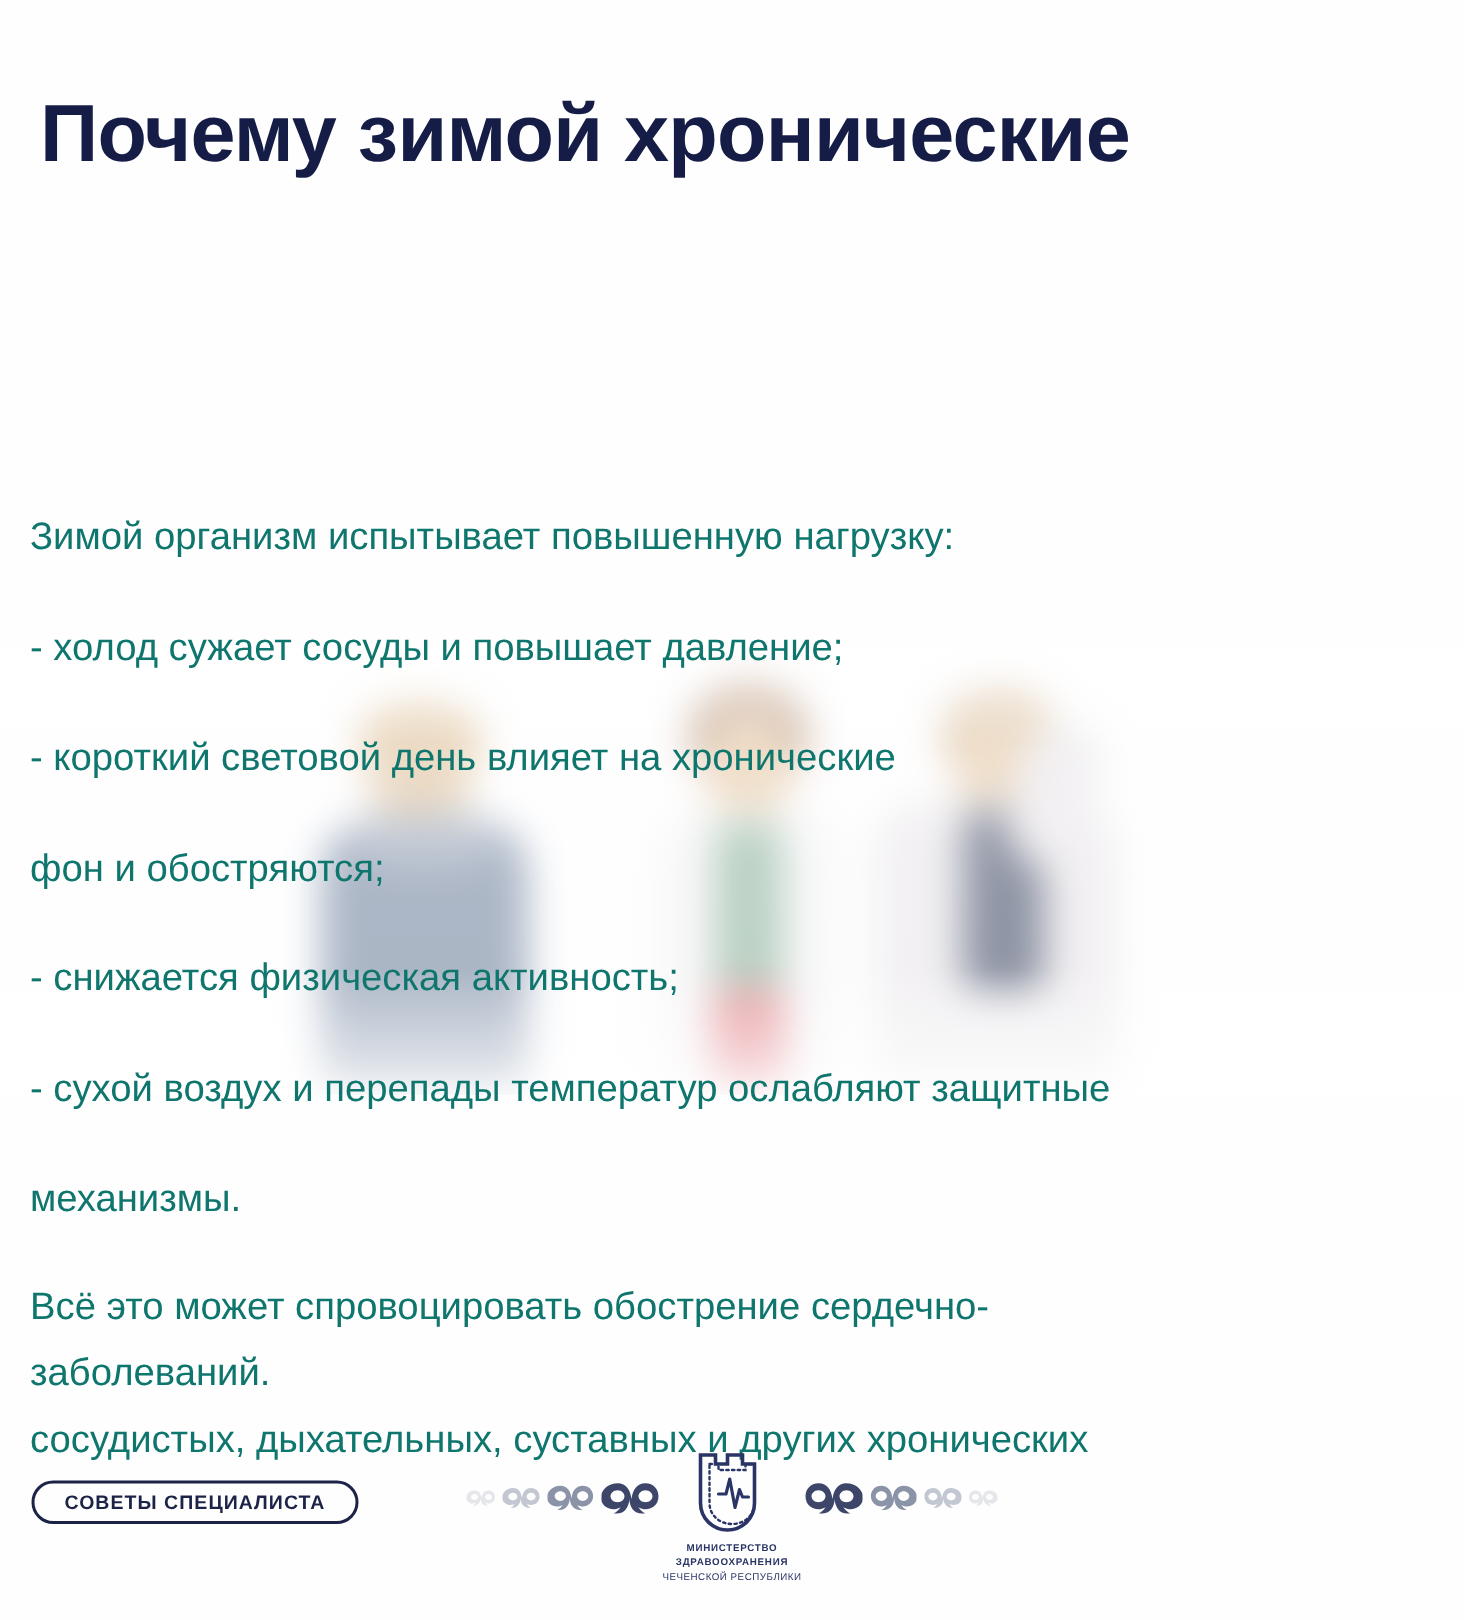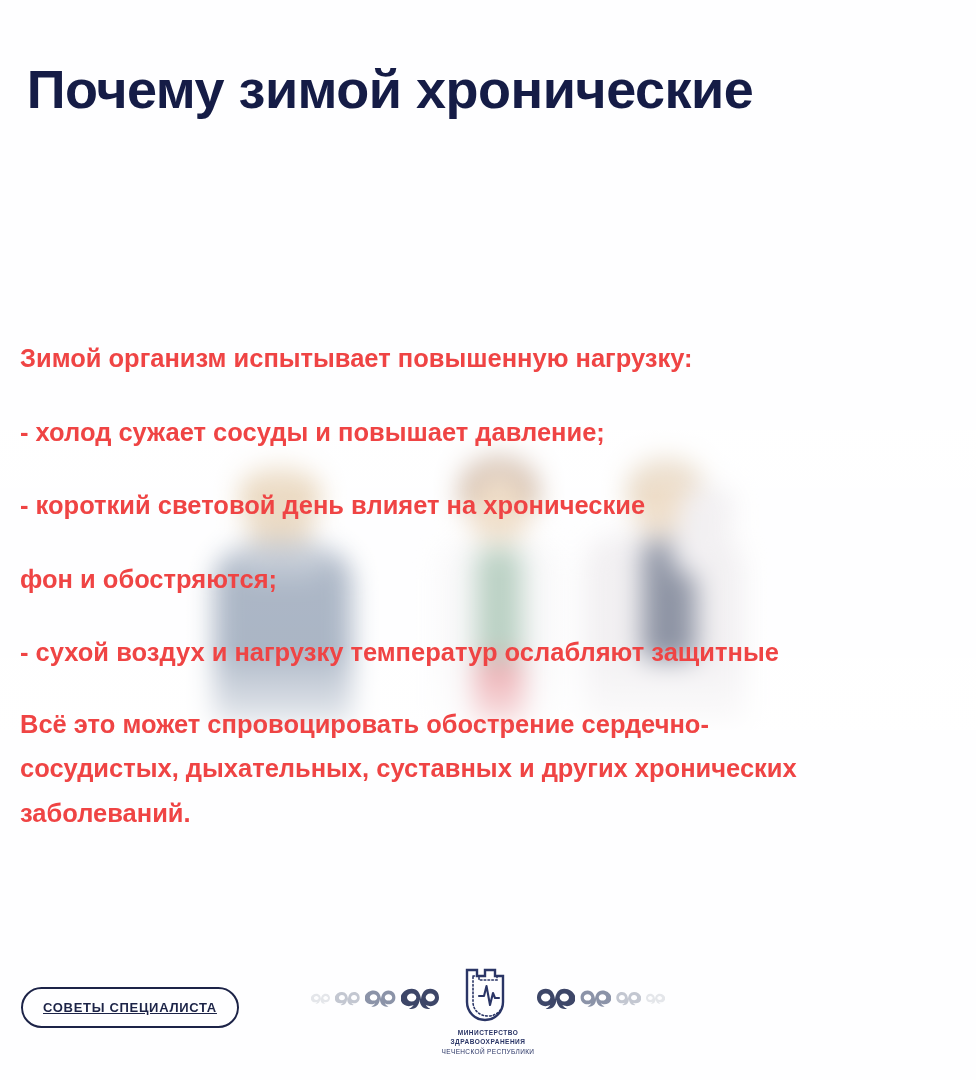--- a/index.html
+++ b/index.html
@@ -124,52 +124,51 @@
     font-size:54px;
     line-height:1.02;
     letter-spacing:-0.5px;
     padding:0 22px;
   }
   .title .l2 { display:block; }
 
   .body-block {
     position:absolute;
     left:20px; top:346px; width:944px;
-    color:#ef4444;
-    font-weight:700;
+    color:#0f766e;
+    font-weight:400;
     font-size:25.5px;
     line-height:1.0;
   }
   .lead { margin-bottom:46px; }
   .bullet { margin-bottom:19px;margin-top:48px; }
   .closing { margin-top:46px; }
   .closing p { margin-bottom:19px; }
 
   
   .footer {
     position:absolute;
     left:0; bottom:0; width:976px; height:130px;
     z-index:3;
   }
 
   .advice-badge {
     position:absolute;
     left:21px; top:37px;
-    height:41px;
+    height:29px;
     padding:4px 20px;
     border:2.5px solid #1c2347;
     border-radius:21px;
     display:flex; align-items:center; justify-content:center;
     color:#1c2347;
     font-size:13px;
     font-weight:700;
     letter-spacing:0.7px;
     background:transparent;
     white-space:nowrap;
-    text-decoration:underline;
   }
 
   .ornament-row {
     position:absolute;
     left:262px; top:26px;
     width:452px; height:46px;
     display:flex; align-items:center; justify-content:center;
     gap:4px;
   }
   .orn { flex:0 0 auto; display:block; }
@@ -229,26 +228,28 @@
       <span>Почему зимой хронические</span>
     </h1>
 
     <div class="body-block">
 
       <p class="lead">Зимой организм испытывает повышенную нагрузку:</p>
 
       <p class="bullet">- холод сужает сосуды и повышает давление;</p>
       <p class="bullet">- короткий световой день влияет на хронические</p>
       <p class="bullet">фон и обостряются;</p>
-      <p class="bullet">- сухой воздух и нагрузку температур ослабляют защитные</p>
+      <p class="bullet">- снижается физическая активность;</p>
+      <p class="bullet">- сухой воздух и перепады температур ослабляют защитные</p>
+      <p class="bullet">механизмы.</p>
 
       <div class="closing">
         <p>Всё это может спровоцировать обострение сердечно-</p>
+        <p>заболеваний.</p>
         <p>сосудистых, дыхательных, суставных и других хронических</p>
-        <p>заболеваний.</p>
       </div>
 
     </div>
 
   </div>
 
   <div class="footer">
 
     <div class="advice-badge">СОВЕТЫ СПЕЦИАЛИСТА</div>
 

